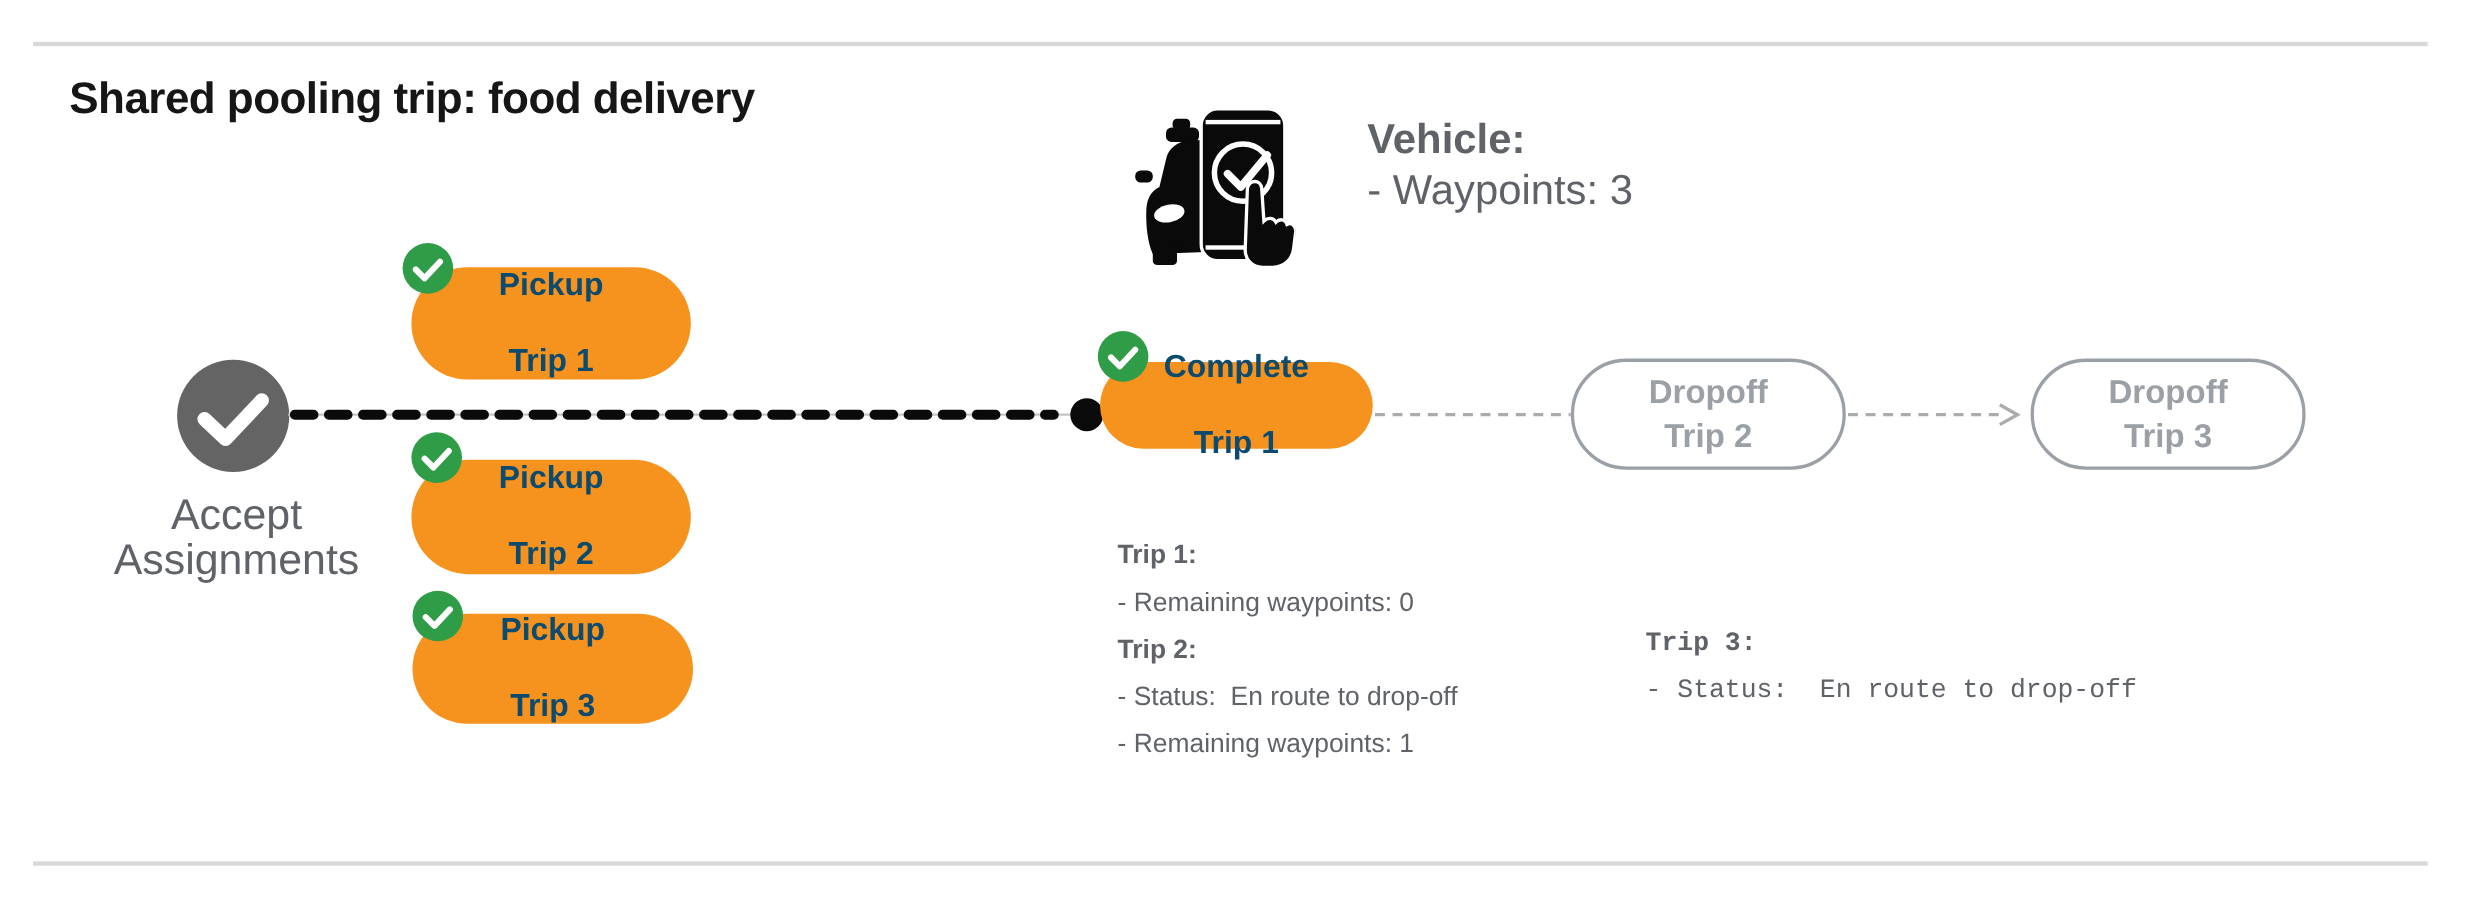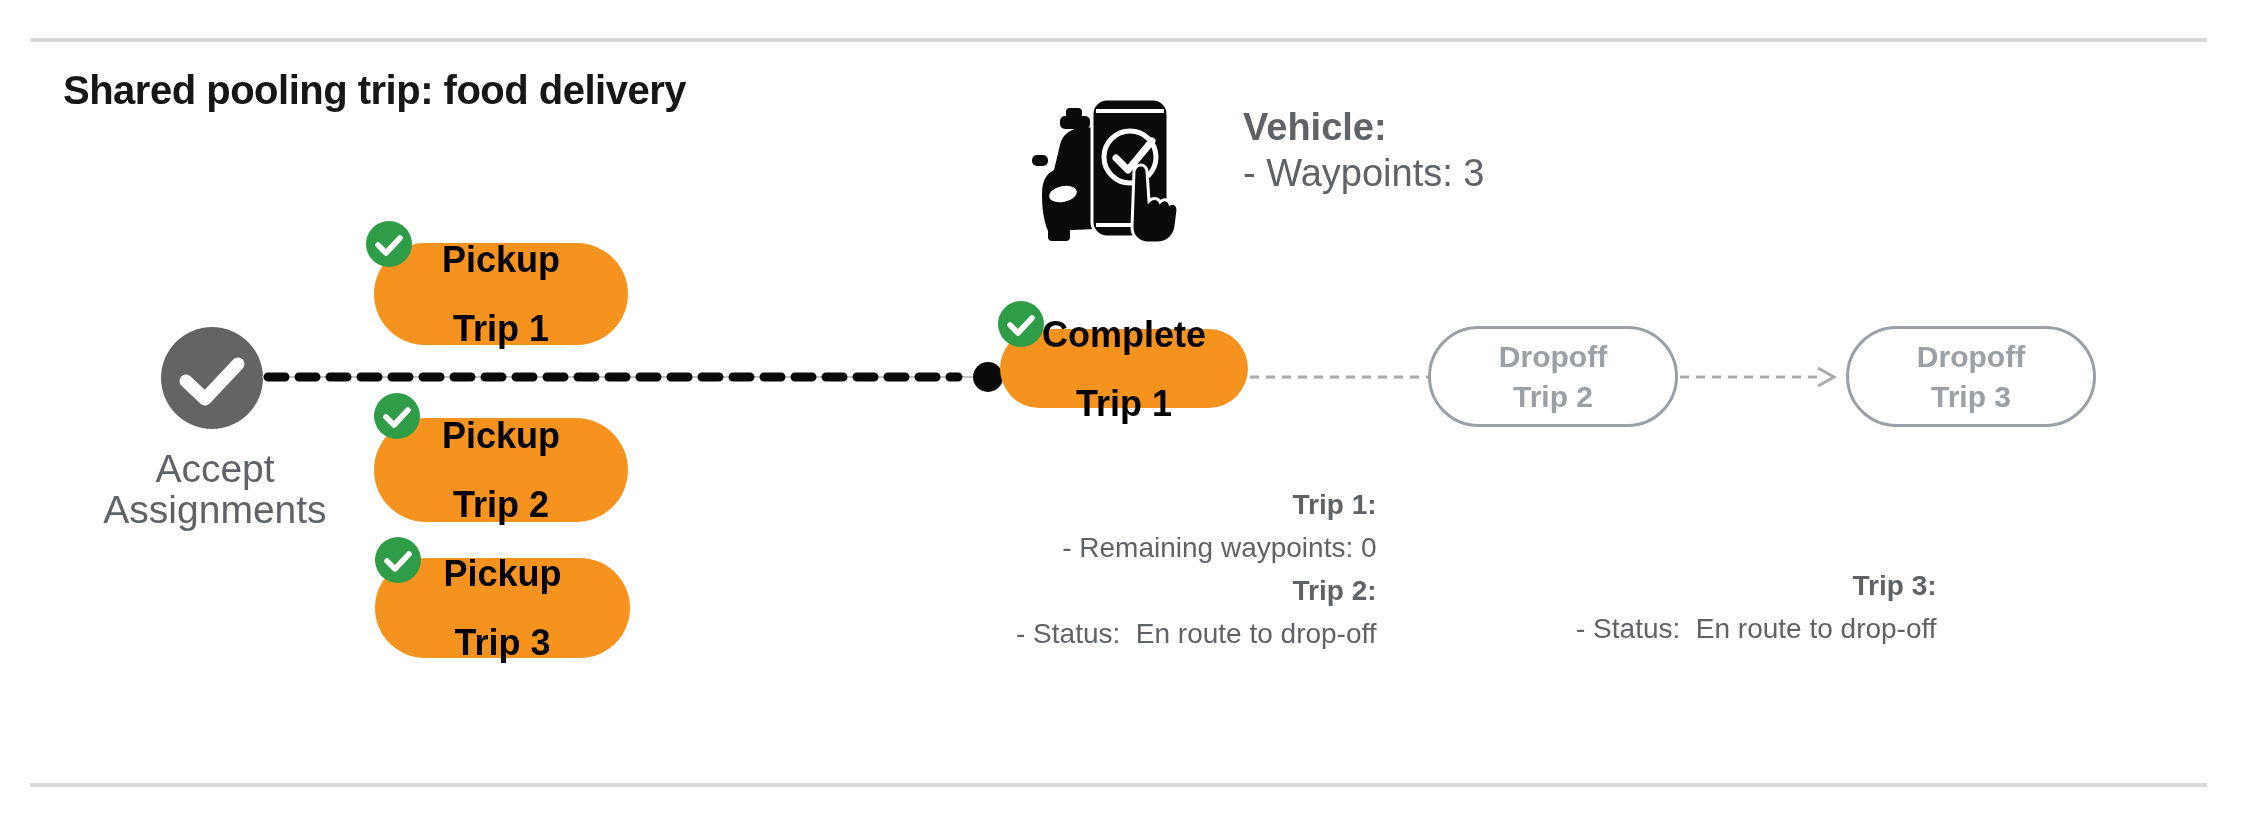--- a/index.html
+++ b/index.html
@@ -27,21 +27,21 @@
   .vehicle-icon{position:absolute;left:1030px;top:95px;width:148px;height:150px;}
   .vehicle-text{position:absolute;left:1243px;top:104px;color:var(--text-gray);font-size:38px;line-height:46px;}
   .vehicle-text .hd{font-weight:bold;}
 
   
   .start-circle{position:absolute;left:161px;top:327px;width:102px;height:102px;border-radius:50%;background:var(--gray-circle);display:flex;align-items:center;justify-content:center;}
   .start-label{position:absolute;left:90px;top:448px;width:250px;text-align:center;color:var(--text-gray);font-size:39px;line-height:41px;}
 
   
   .pill{position:absolute;border-radius:60px;display:flex;flex-direction:column;align-items:center;justify-content:center;text-align:center;box-sizing:border-box;}
-  .pill.orange{background:var(--orange);color:#000000;font-weight:bold;font-size:36px;line-height:41px;gap:28px;}
+  .pill.orange{background:var(--orange);color:#0c4a6e;font-weight:bold;font-size:29px;line-height:41px;gap:28px;}
   .pill.ghost{background:#fff;border:3px solid var(--dropoff-gray);color:var(--dropoff-gray);font-weight:bold;font-size:30px;line-height:40px;}
 
   .pill.pickup1{left:374px;top:243px;width:254px;height:102px;}
   .pill.pickup2{left:374px;top:418px;width:254px;height:104px;}
   .pill.pickup3{left:375px;top:558px;width:255px;height:100px;}
   .pill.complete{left:1000px;top:329px;width:248px;height:79px;}
   .pill.dropoff2{left:1428px;top:326px;width:250px;height:101px;}
   .pill.dropoff3{left:1846px;top:326px;width:250px;height:101px;}
 
   
@@ -58,25 +58,25 @@
   .conn-b{left:1680px;top:362px;width:166px;height:30px;}
 
   .stroke-dash-black{stroke:var(--line-black);stroke-width:9;stroke-linecap:round;stroke-dasharray:17 14;fill:none;}
   .stroke-thin-gray{stroke:#C4C4C4;stroke-width:2;fill:none;}
   .stroke-dash-gray{stroke:var(--connector-gray);stroke-width:3;stroke-dasharray:9 7;fill:none;}
   .stroke-arrow-gray{stroke:var(--connector-gray);stroke-width:3;fill:none;stroke-linejoin:miter;}
   .fill-black{fill:var(--line-black);}
   .check-stroke{stroke:#fff;fill:none;stroke-linecap:round;stroke-linejoin:round;}
 
   
-  .status-block{position:absolute;color:var(--text-gray);font-size:28px;line-height:43px;text-align:right;}
+  .status-block{position:absolute;color:var(--text-gray);font-size:24px;line-height:43px;}
   .status-block .hd{font-weight:bold;}
   .status-line{white-space:pre-wrap;}
   .status-left{left:1016px;top:483px;}
-  .status-right{left:1576px;top:564px;}
+  .status-right{left:1496px;top:564px;font-family:Liberation Mono, monospace;}
 </style>
 </head>
 <body>
 
 <div id="canvas">
 
   <div class="rule top"></div>
   <div class="rule bottom"></div>
 
   <div class="page-title">Shared pooling trip: food delivery</div>
@@ -176,20 +176,21 @@
   <div class="pill ghost dropoff3">
     <div>Dropoff</div>
     <div>Trip 3</div>
   </div>
 
   <div class="status-block status-left">
     <div class="hd">Trip 1:</div>
     <div class="status-line">- Remaining waypoints: 0</div>
     <div class="hd">Trip 2:</div>
     <div class="status-line">- Status:  En route to drop-off</div>
+    <div class="status-line">- Remaining waypoints: 1</div>
   </div>
 
   <div class="status-block status-right">
     <div class="hd">Trip 3:</div>
     <div class="status-line">- Status:  En route to drop-off</div>
   </div>
 
 </div>
 
 </body></html>

